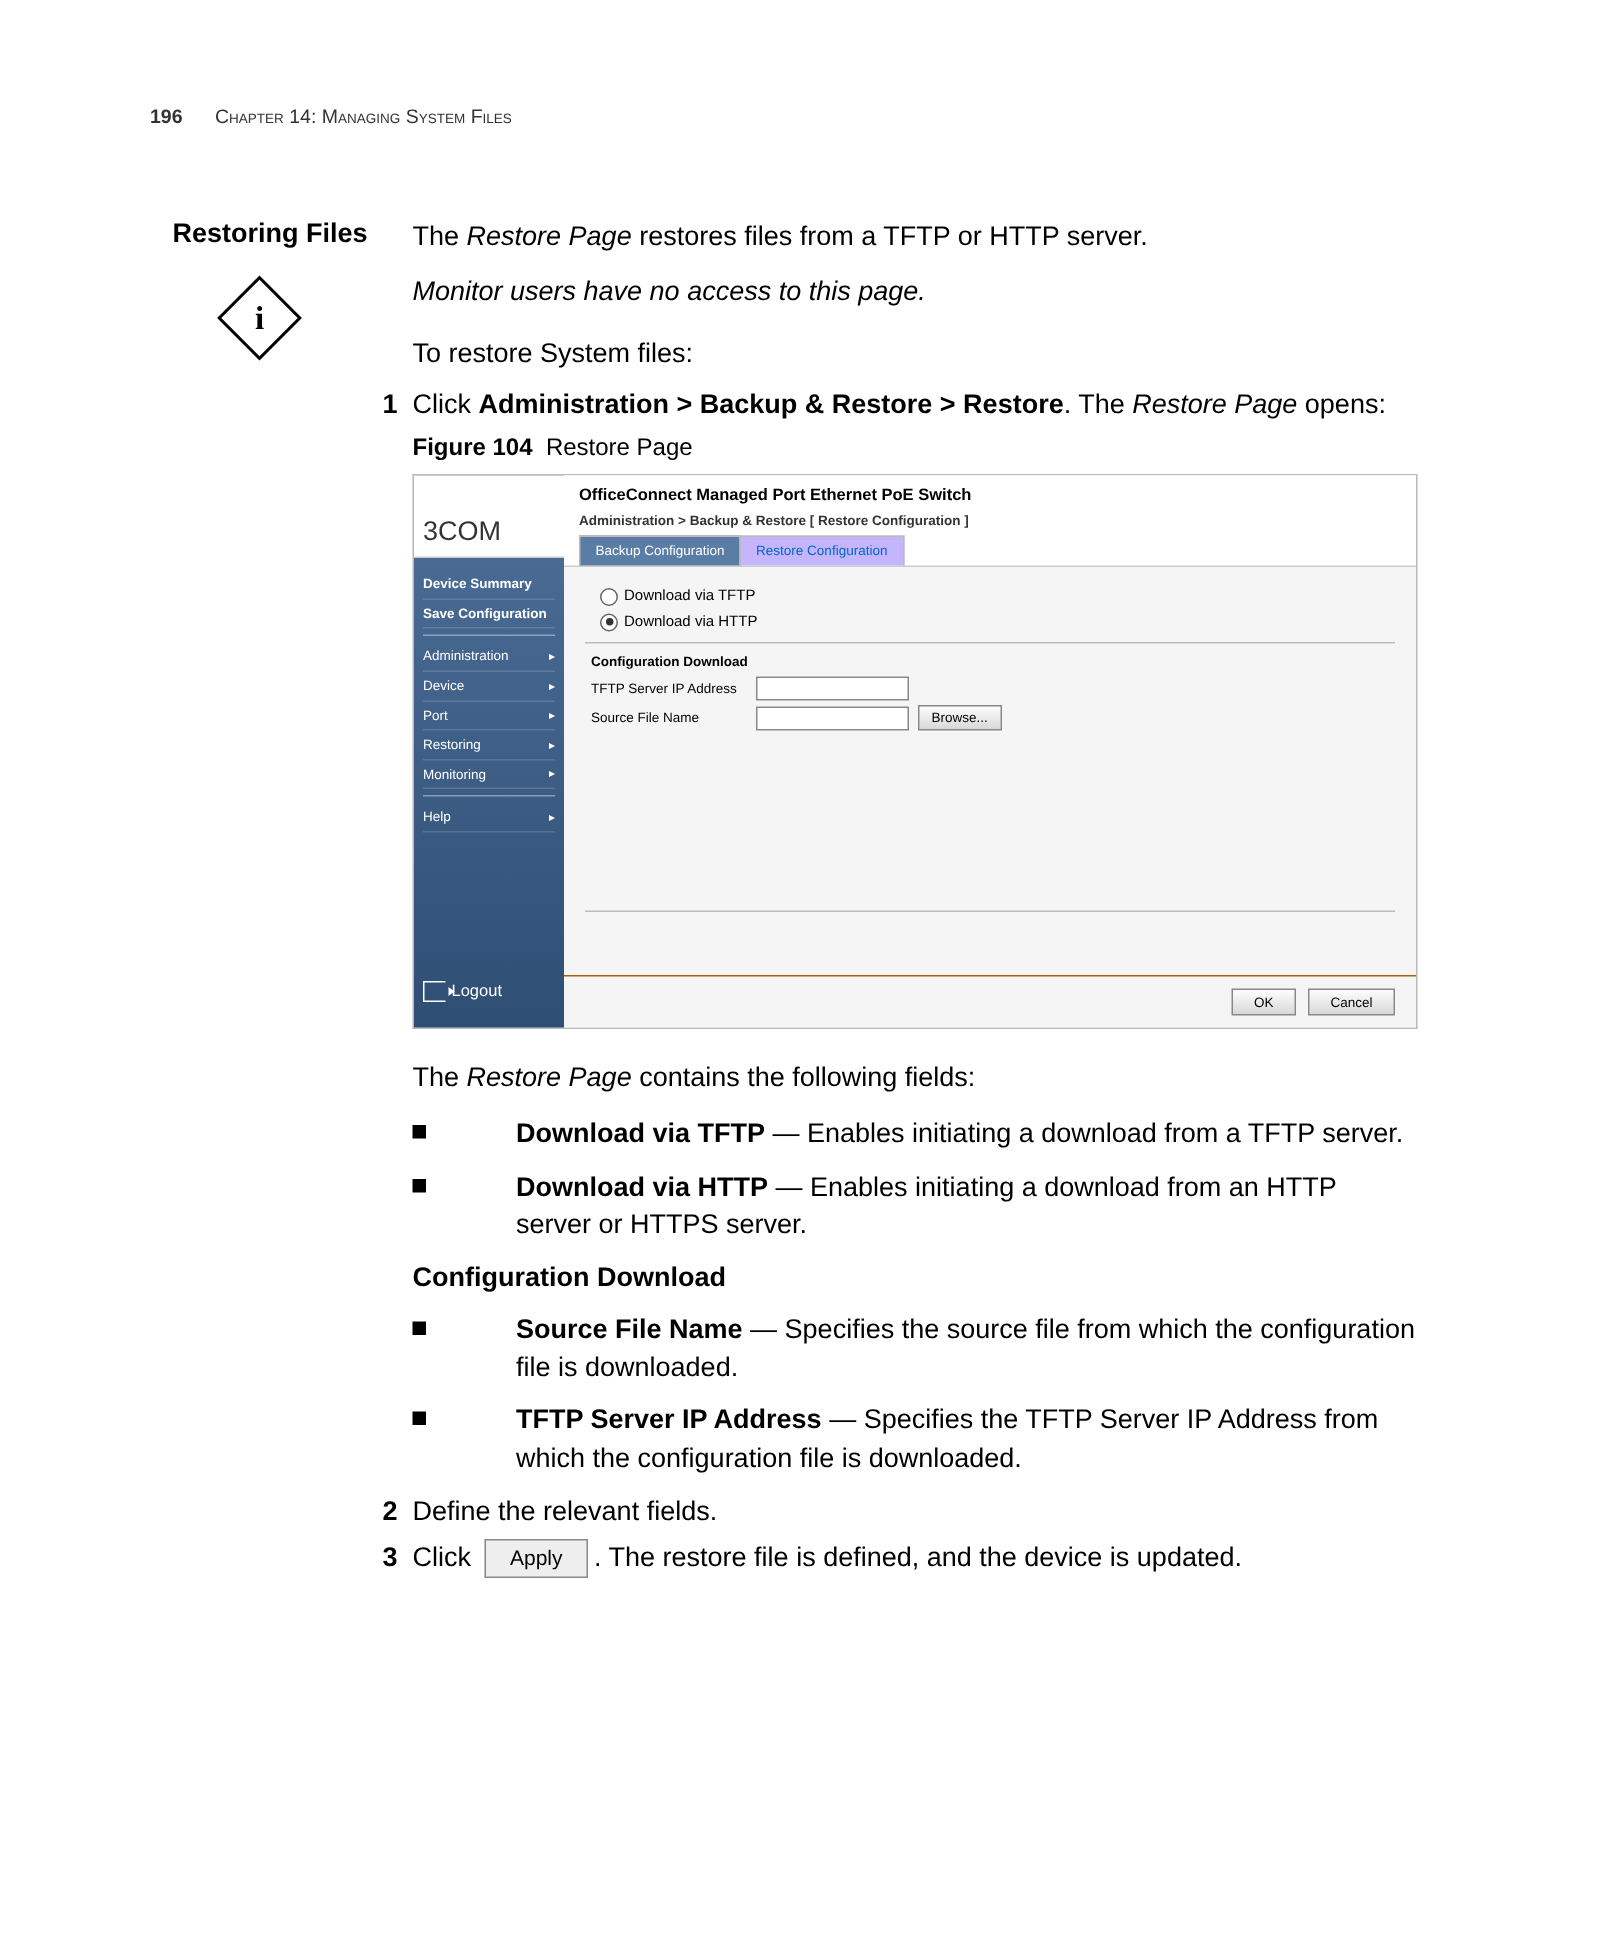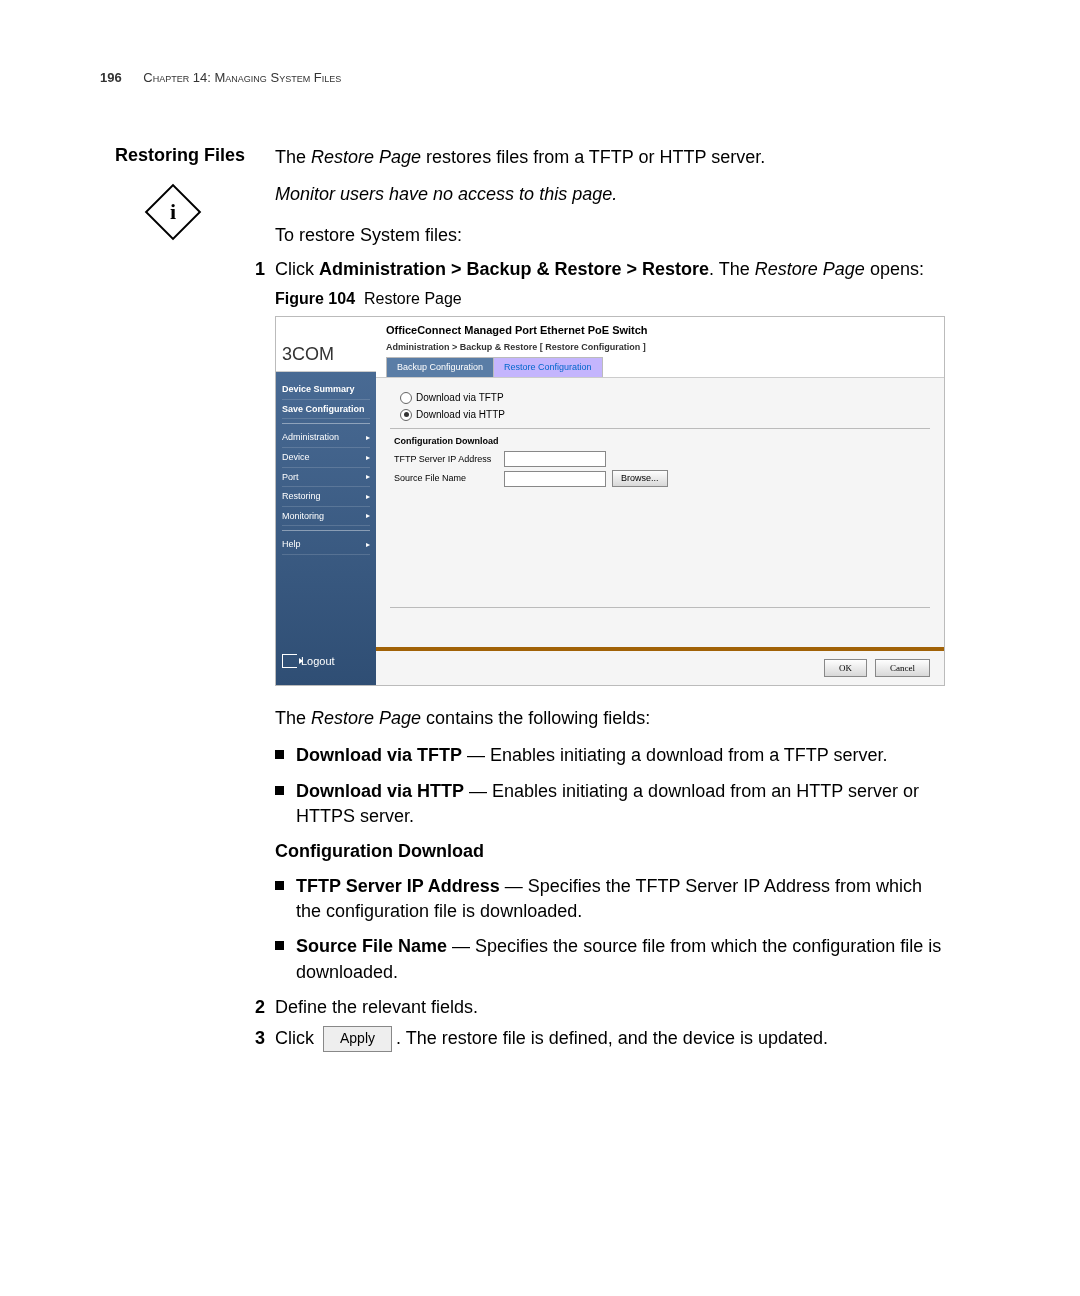--- a/index.html
+++ b/index.html
@@ -59,21 +59,21 @@
     font-family: Georgia, serif;
     font-weight: bold;
     font-size: 22px;
   }
   .italic { font-style: italic; }
   .bold { font-weight: bold; }
   .step-row { display:flex; margin-bottom: 6px; }
   .step-num { width: 24px; text-align:right; font-weight:bold; padding-right: 10px; flex-shrink:0; margin-left:-34px; }
   .figure-caption { font-size: 16px; margin-top: 6px; margin-bottom: 6px; }
   .figure-caption .fig-label { font-weight: bold; }
-  .bullet-row { display:flex; margin-bottom: 10px; }
+  .bullet-row { display:flex; margin-bottom: 10px; gap: 48px; }
   .bullet-sq { width: 9px; height: 9px; background:#000; margin-top: 7px; margin-right: 12px; flex-shrink:0; }
   .apply-btn {
     display: inline-block;
     border: 1px solid #888;
     background: #eee;
     padding: 2px 16px;
     font-size: 14px;
     vertical-align: middle;
     margin: 0 4px;
   }
@@ -209,22 +209,21 @@
     background: linear-gradient(#fefefe,#d8d8d8);
     padding:1px 8px;
     font-size:9px;
     margin-left:6px;
   }
   .ui-footer {
     display:flex;
     justify-content:flex-end;
     padding:8px 14px;
     gap:8px;
-    border-top:4px solid #a16207;
-    font-family:Liberation Serif, serif;
+    border-top:1px solid #a16207;
   }
   .ui-btn {
     border:1px solid #888;
     background: linear-gradient(#fefefe,#d8d8d8);
     padding:2px 14px;
     font-size:9px;
   }
 </style>
 </head>
 <body>
@@ -347,25 +346,25 @@
       </div>
       <div class="bullet-row">
         <div class="bullet-sq"></div>
         <div><span class="bold">Download via HTTP</span><span> — Enables initiating a download from an HTTP server or HTTPS server.</span></div>
       </div>
 
       <div class="bold" style="margin:10px 0;">Configuration Download</div>
 
       <div class="bullet-row">
         <div class="bullet-sq"></div>
-        <div><span class="bold">TFTP Server IP Address</span><span> — Specifies the TFTP Server IP Address from which the configuration file is downloaded.</span></div>
+        <div><span class="bold">Source File Name</span><span> — Specifies the source file from which the configuration file is downloaded.</span></div>
       </div>
       <div class="bullet-row">
         <div class="bullet-sq"></div>
-        <div><span class="bold">Source File Name</span><span> — Specifies the source file from which the configuration file is downloaded.</span></div>
+        <div><span class="bold">TFTP Server IP Address</span><span> — Specifies the TFTP Server IP Address from which the configuration file is downloaded.</span></div>
       </div>
 
       <div class="step-row" style="margin-top:6px;">
         <div class="step-num">2</div>
         <div>Define the relevant fields.</div>
       </div>
 
       <div class="step-row">
         <div class="step-num">3</div>
         <div>

